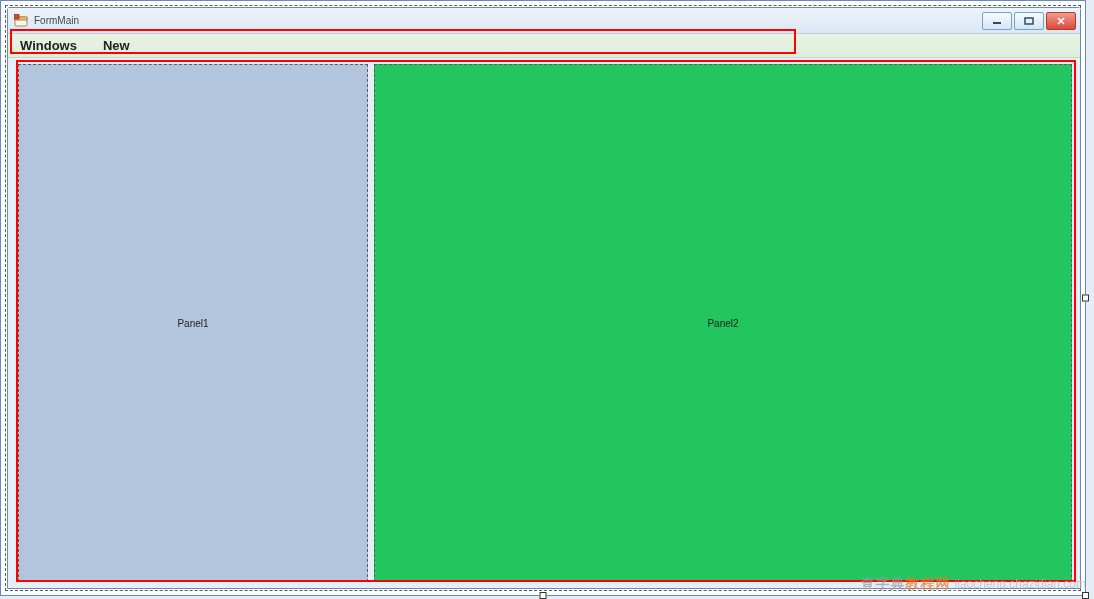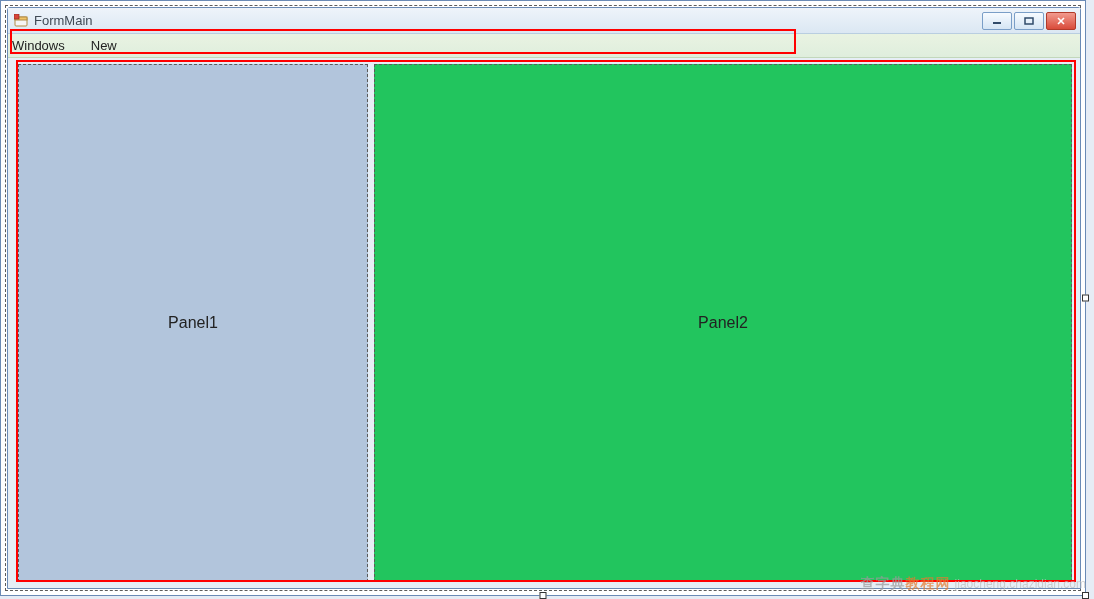--- a/index.html
+++ b/index.html
@@ -58,21 +58,21 @@
     padding: 0 4px 0 6px;
   }
   .app-icon {
     width: 14px; height: 14px;
     margin-right: 6px;
     display: inline-block;
   }
   .app-icon svg { display:block; }
   .title-text {
     color: #404a55;
-    font-size: 13px;
+    font-size: 10px;
   }
   .win-btns {
     margin-left: auto;
     display: flex;
     gap: 2px;
   }
   .win-btn {
     width: 30px; height: 18px;
     border: 1px solid #7a9ec7;
     border-radius: 2px;
@@ -85,21 +85,23 @@
   }
   .win-btn svg { display:block; }
 
   
   .menustrip {
     height: 24px;
     background: linear-gradient(#e9f3e2, #dfeedd);
     border-bottom: 1px solid #c2d7bb;
     display: flex;
     align-items: center;
+    padding-left: 8px;
     gap: 18px;
+    font-weight: bold;
   }
   .menu-item {
     color: #222;
     font-size: 13px;
     cursor: default;
     padding: 2px 4px;
   }
 
   
   .anno {
@@ -121,21 +123,21 @@
     position: absolute;
     left: 10px; top: 56px;
     width: 1054px; height: 518px;
     display: flex;
   }
   .panel {
     height: 100%;
     display: flex;
     align-items: center;
     justify-content: center;
-    font-size: 16px;
+    font-size: 10px;
     color: #222;
     border: 1px dashed #5b5b5b;
   }
   .panel1 {
     width: 350px;
     background: #b2c5dc;
   }
   .splitter {
     width: 6px;
     background: transparent;

